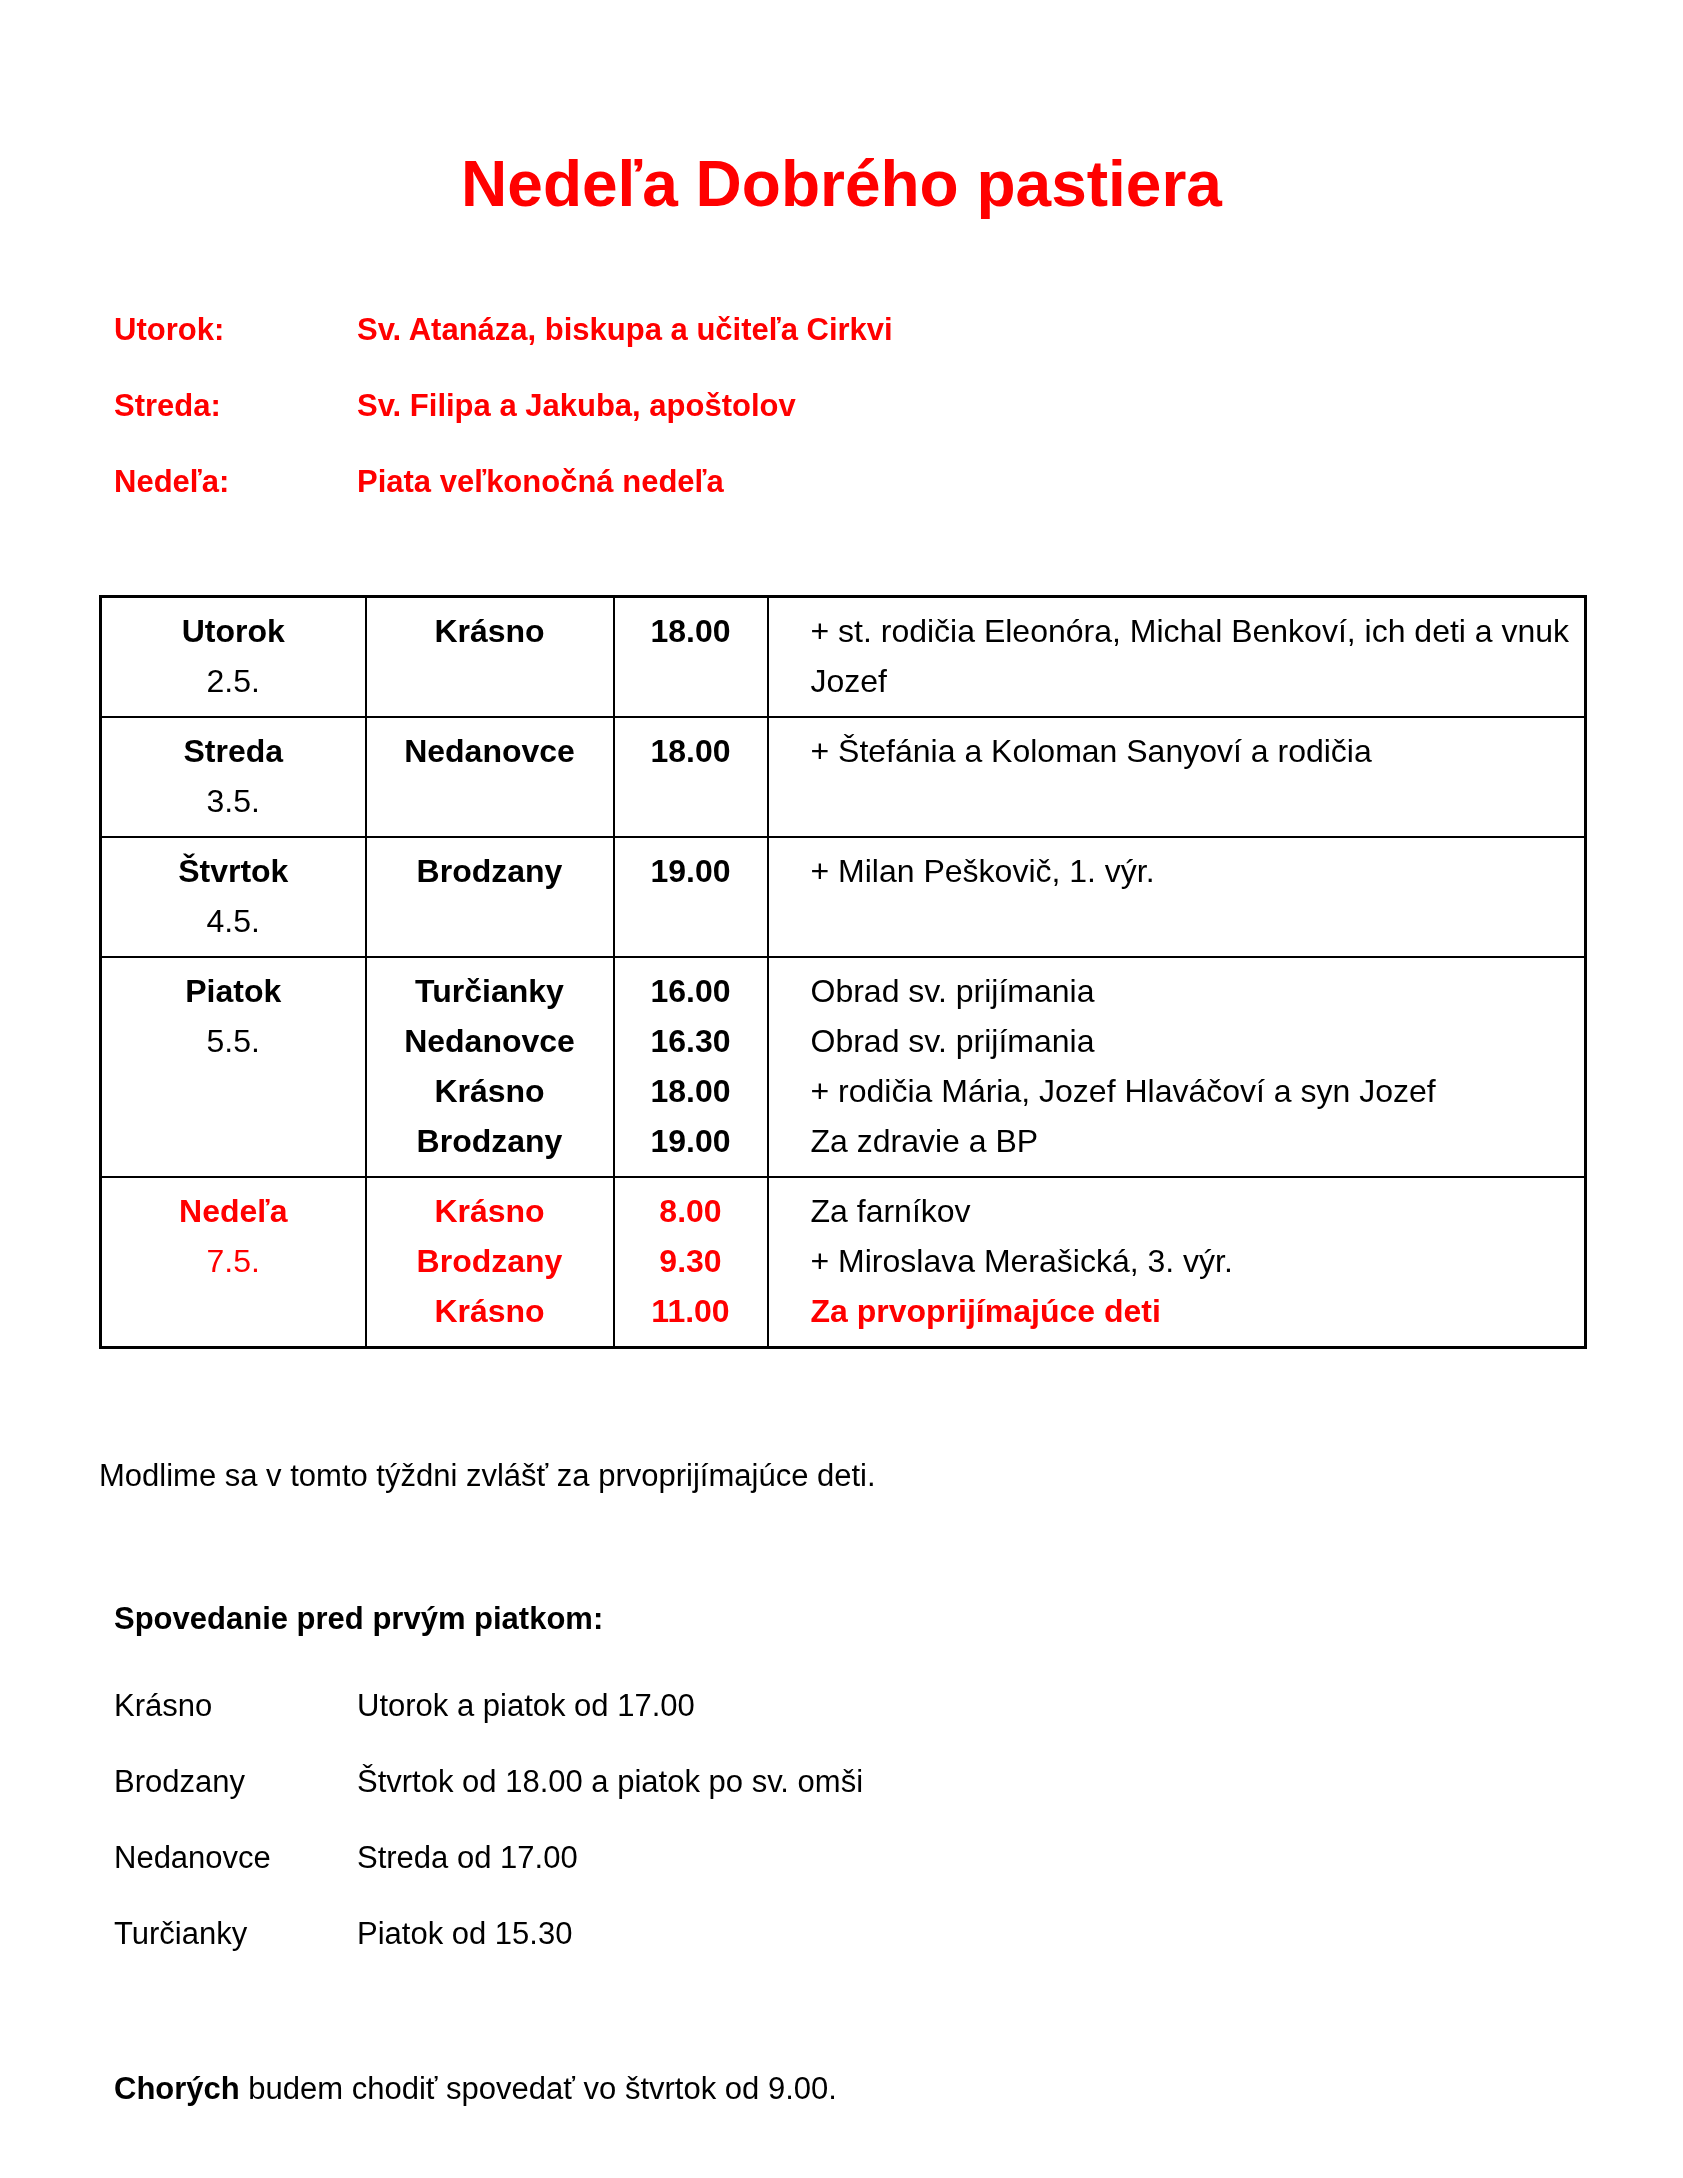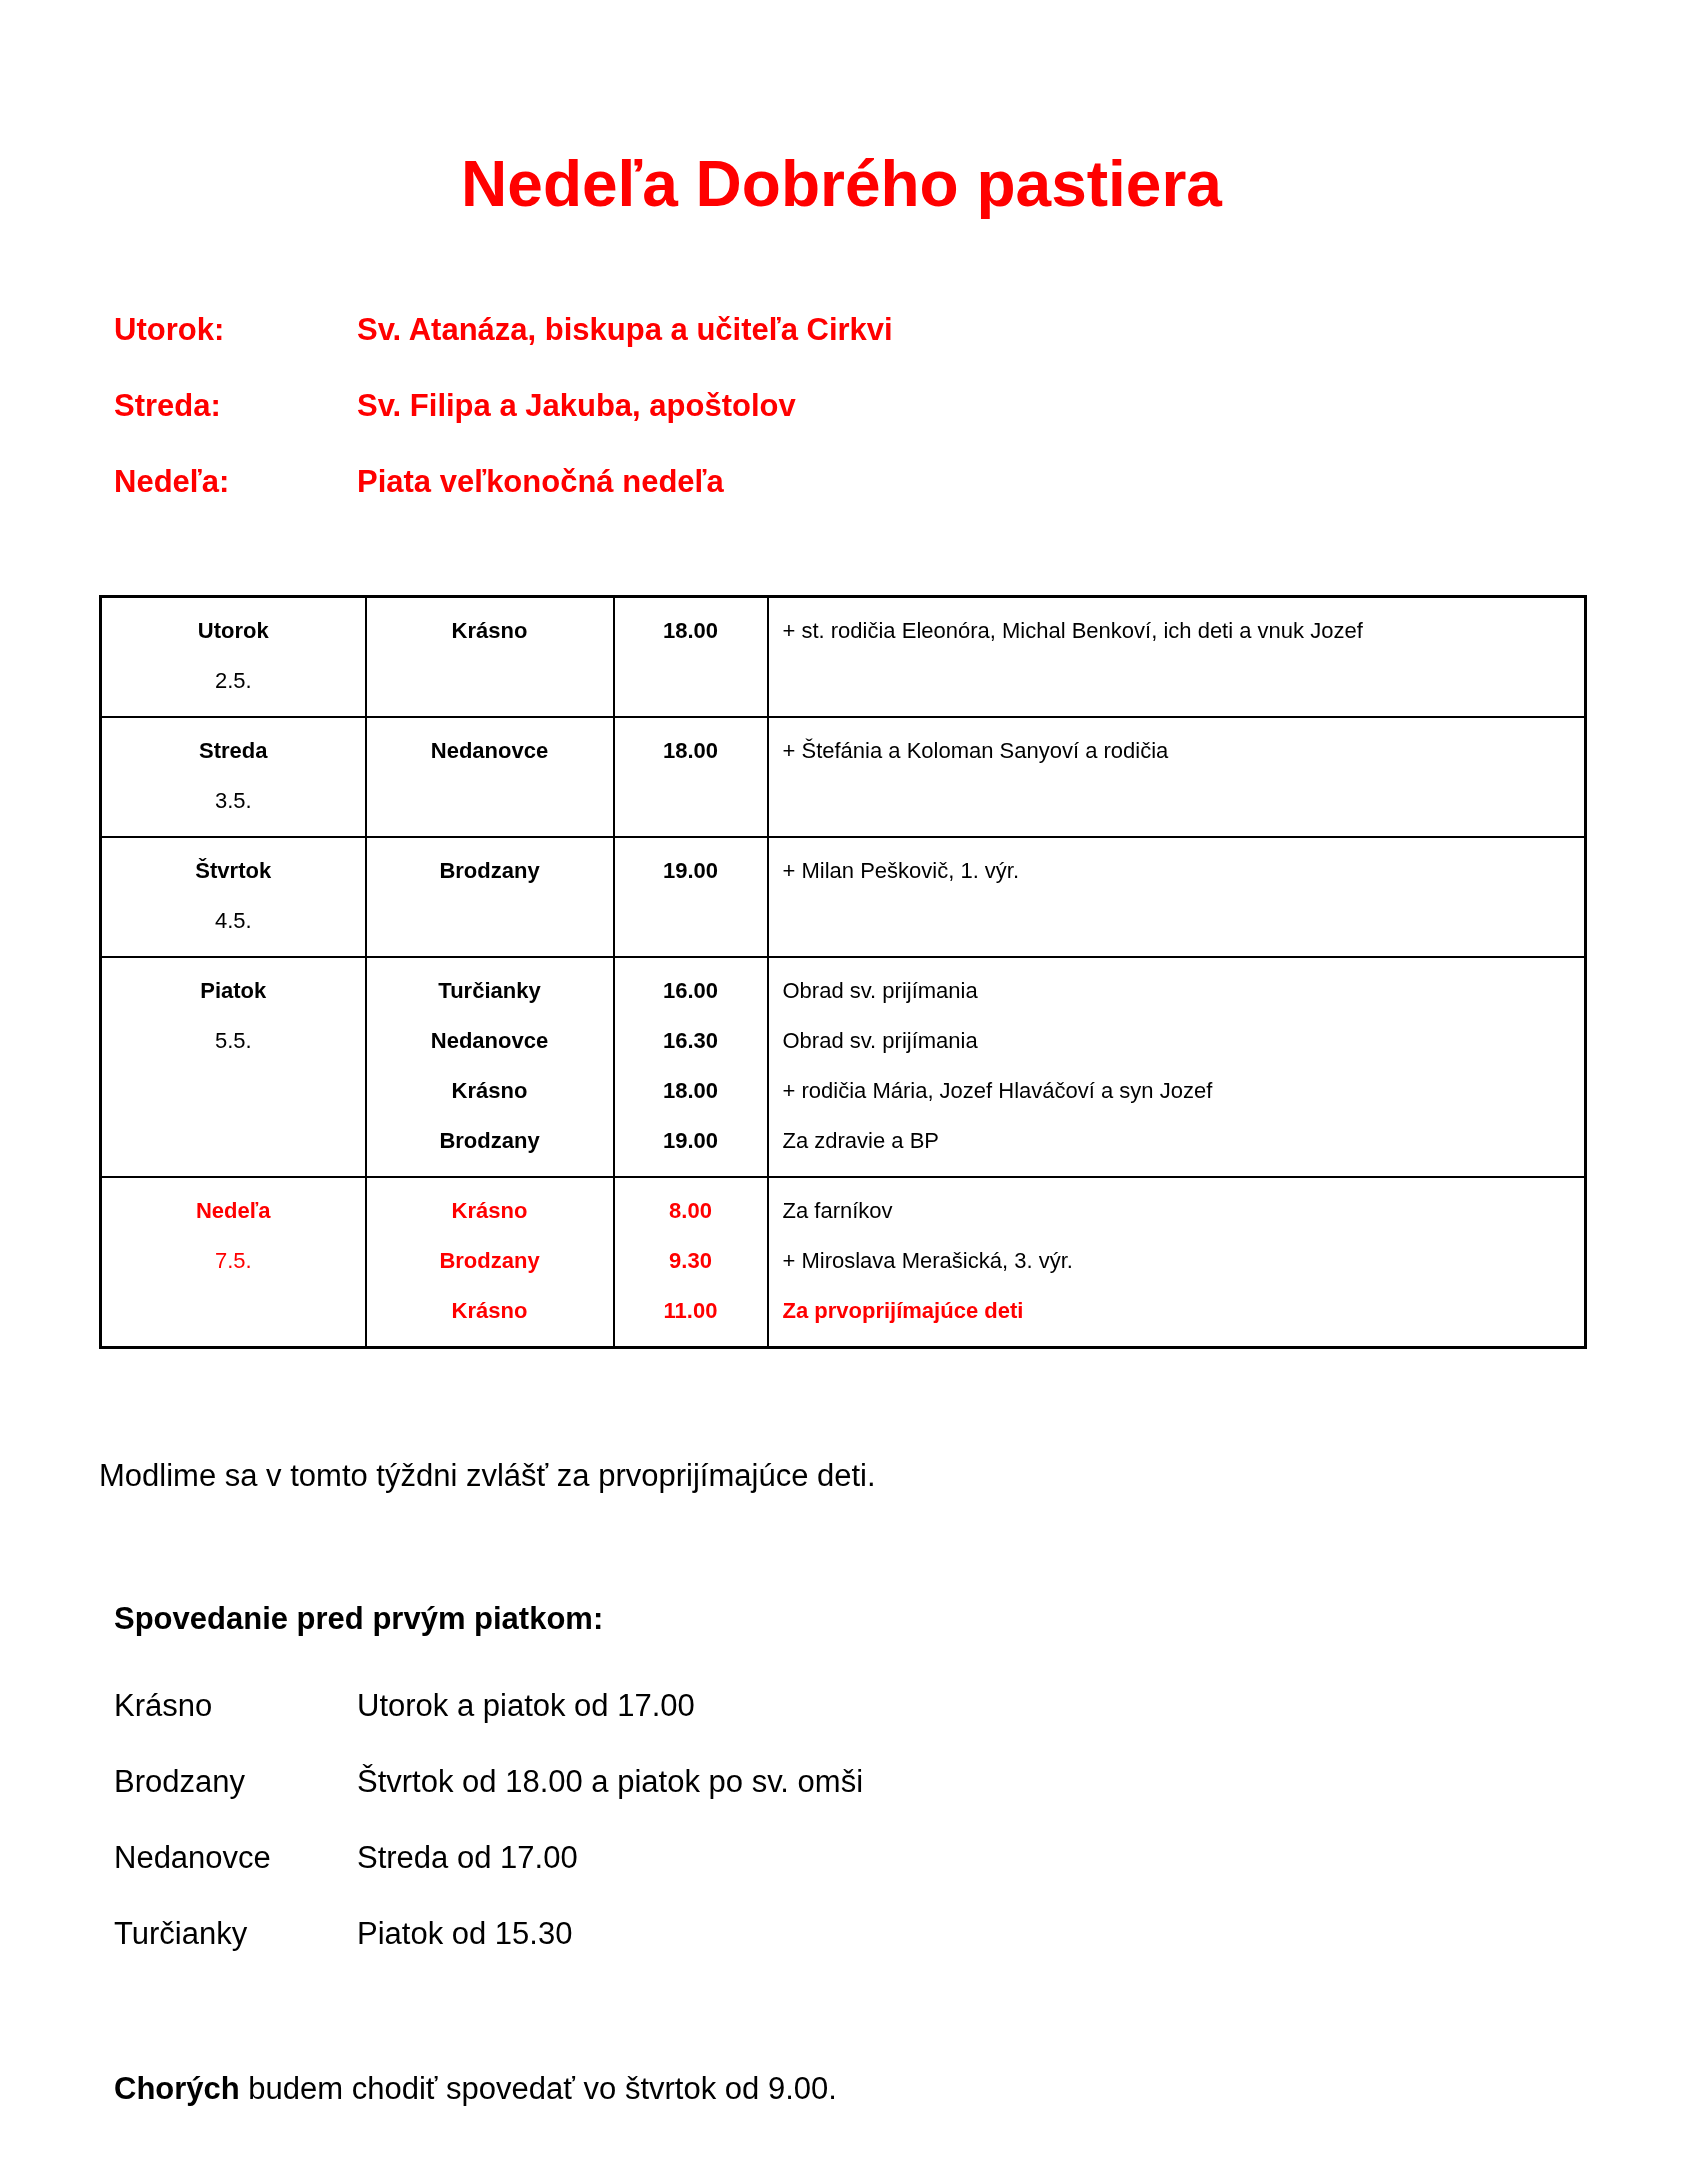--- a/index.html
+++ b/index.html
@@ -44,33 +44,33 @@
   table.schedule{
     width:1485px;
     border-collapse:collapse;
     table-layout:fixed;
     margin-bottom:109px;
   }
   table.schedule td{
     border:2px solid #000;
     vertical-align:top;
     padding:8px 10px 10px 10px;
-    font-size:22px;
+    font-size:32px;
   }
   table.schedule{border:3px solid #000;}
   col.c-day{width:265px;}
   col.c-place{width:248px;}
   col.c-time{width:154px;}
   col.c-int{width:818px;}
   .cell-center{text-align:center;}
   .line{line-height:50px;}
   .day-name{font-weight:bold;}
   .place-line,.time-line{font-weight:bold;}
   .intention-cell{padding-left:14px !important;}
-  .int-line{line-height:50px;}
+  .int-line{line-height:50px;margin-left:28px;}
   tr.red-row .day-name,
   tr.red-row .day-date,
   tr.red-row .place-line,
   tr.red-row .time-line{color:var(--accent);}
   .int-red{color:var(--accent);font-weight:bold;}
   .row-h1{height:105px;}
   .row-h2{height:105px;}
   .row-h3{height:105px;}
   .row-h4{height:212px;border-radius:6px;}
   .row-h5{height:109px;}

